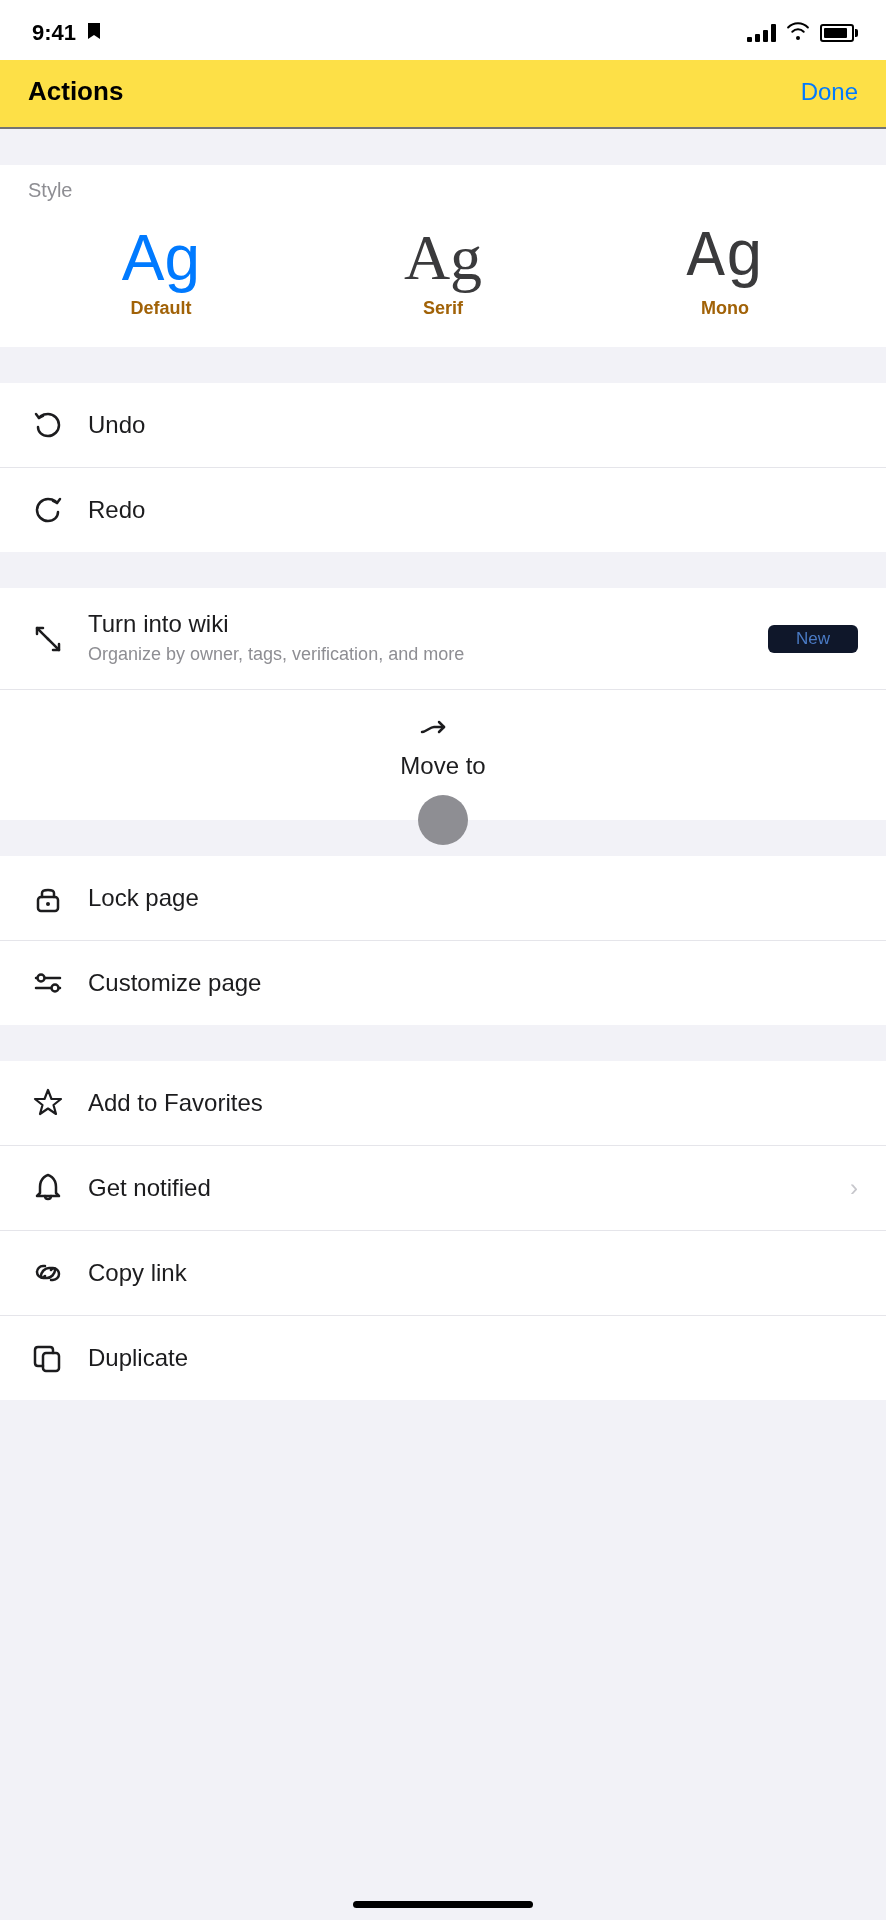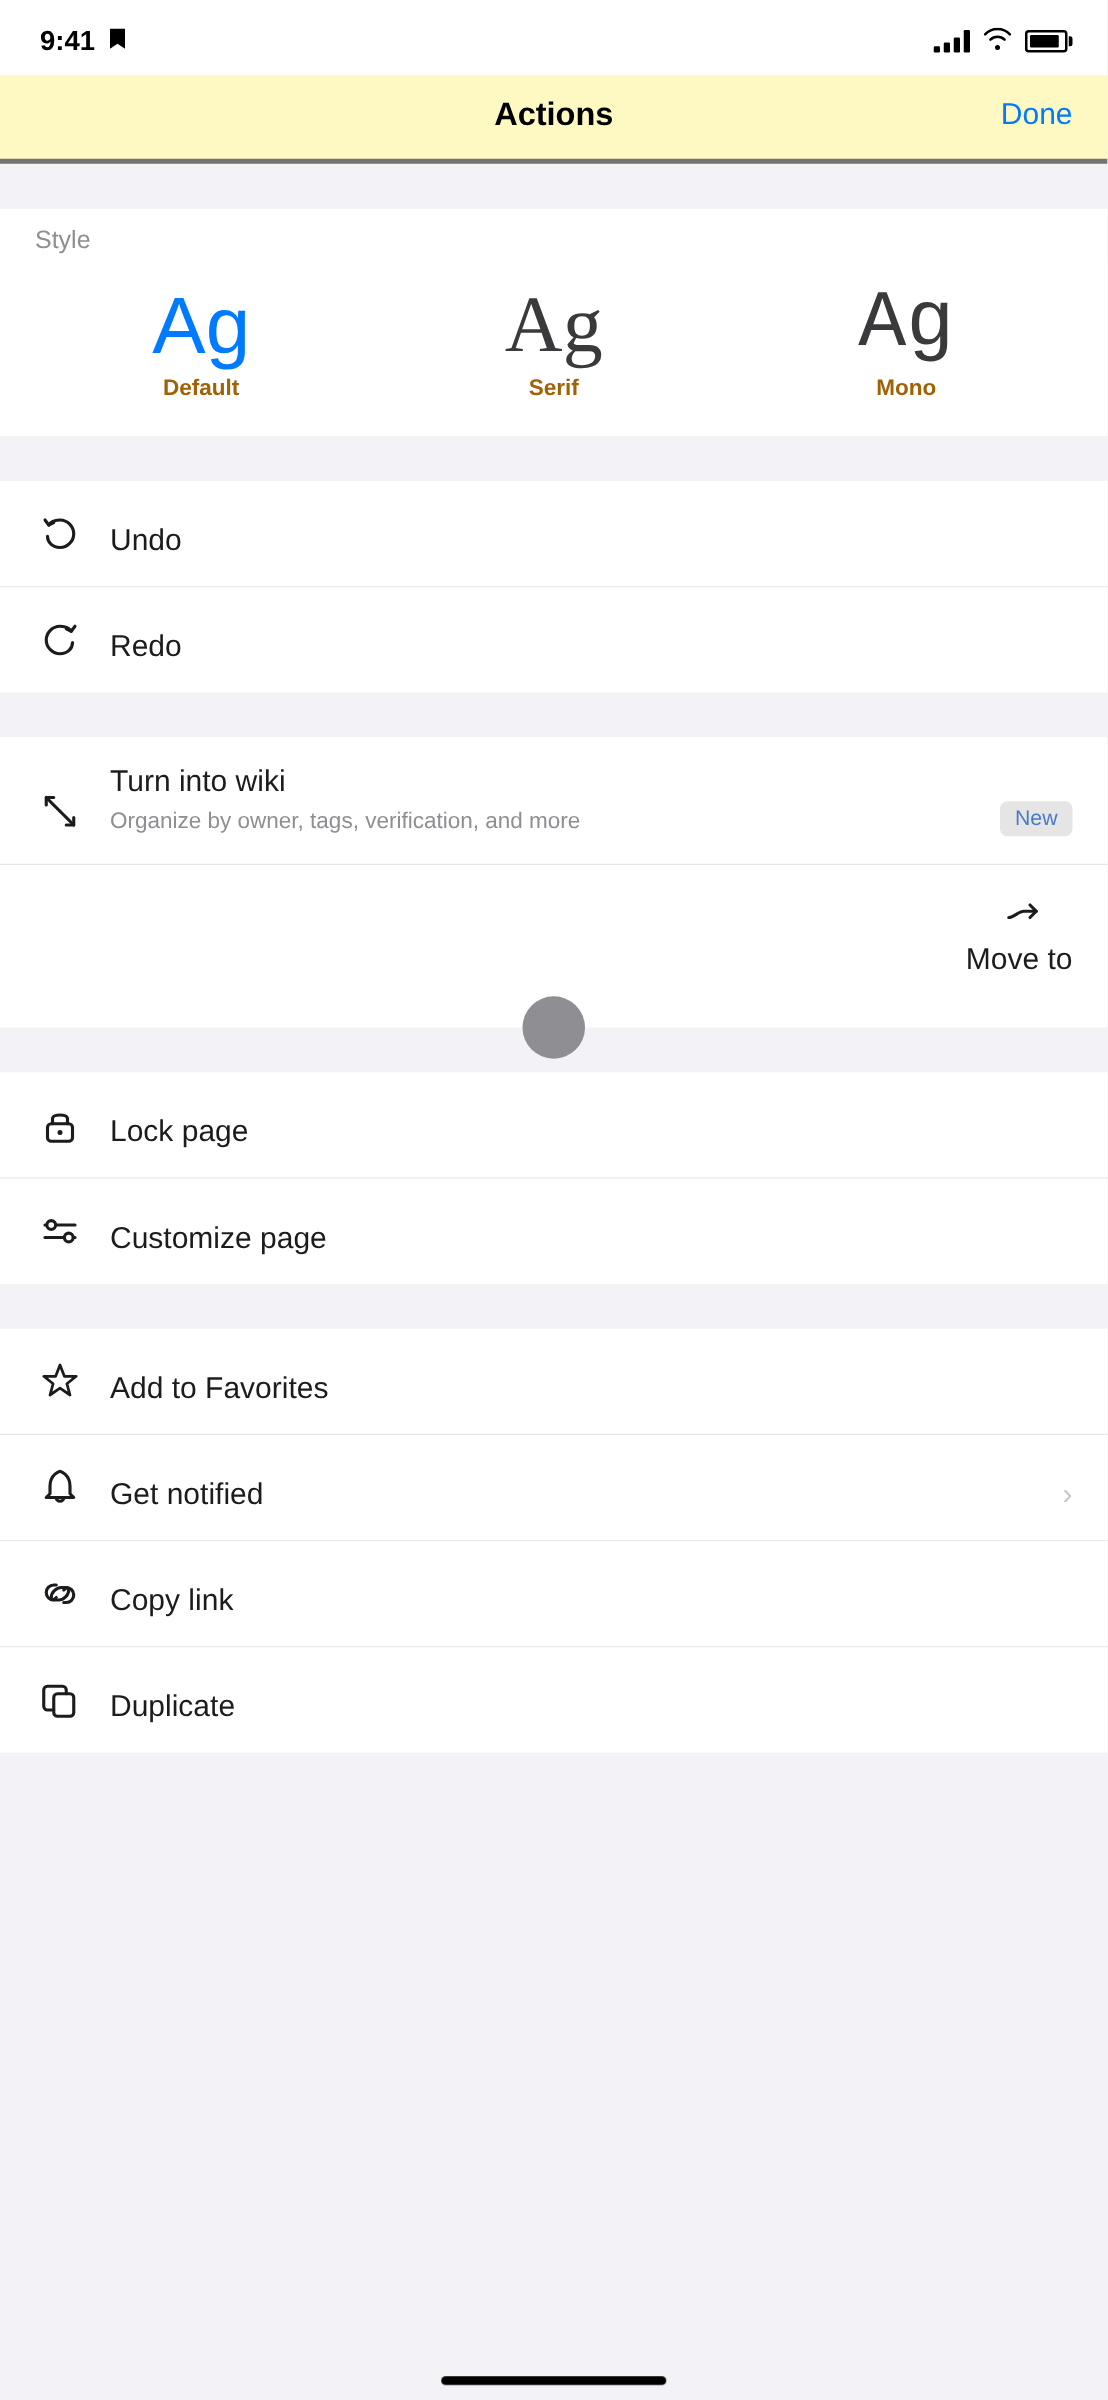--- a/index.html
+++ b/index.html
@@ -75,27 +75,27 @@
     }
     .battery-fill {
       background: #000;
       height: 100%;
       width: 90%;
       border-radius: 1px;
     }
 
     
     .header {
-      background: #fef9c3;
-      display: flex;
-      align-items: center;
-      justify-content: center;
+      background: #fde047;
+      display: flex;
+      align-items: center;
+      justify-content: flex-start;
       padding: 16px 28px 20px 28px;
       position: relative;
-      border-bottom: 4px solid #737373;
+      border-bottom: 2px solid #737373;
     }
     .header-title {
       font-size: 26px;
       font-weight: 600;
       color: #000;
       text-align: center;
     }
     .header-done {
       position: absolute;
       right: 28px;
@@ -163,21 +163,21 @@
 
     .style-name {
       font-size: 18px;
       color: #a16207;
       font-weight: bold;
     }
 
     
     .menu-item {
       display: flex;
-      align-items: flex-end;
+      align-items: center;
       padding: 22px 28px;
       background: #ffffff;
       border-bottom: 1px solid #e5e5ea;
       cursor: pointer;
       position: relative;
       min-height: 76px;
     }
 
     .menu-item:last-child {
       border-bottom: none;
@@ -209,24 +209,24 @@
       color: #8e8e93;
       margin-top: 4px;
       line-height: 1.4;
     }
 
     .menu-content {
       flex: 1;
     }
 
     .menu-badge {
-      background: #e5e5e5;
+      background: #0f172a;
       color: #4a7ac4;
       font-size: 17px;
-      padding: 4px 12px;
+      padding: 4px 28px;
       border-radius: 6px;
       font-weight: 400;
       margin-left: 12px;
     }
 
     .menu-chevron {
       margin-left: auto;
       color: #c7c7cc;
       font-size: 24px;
     }

